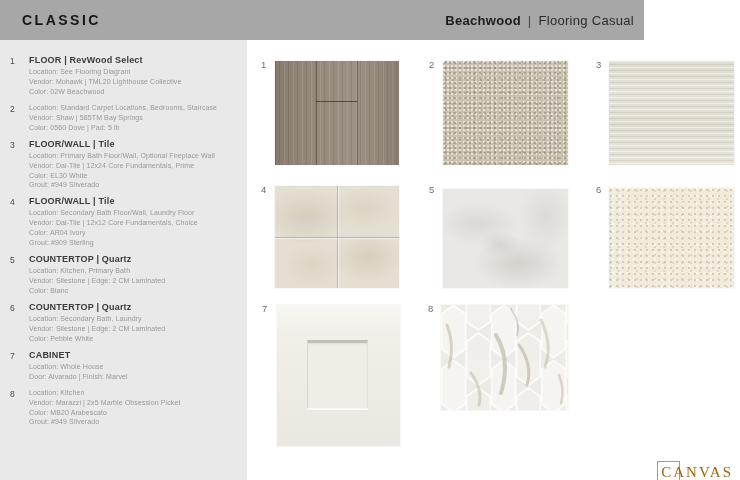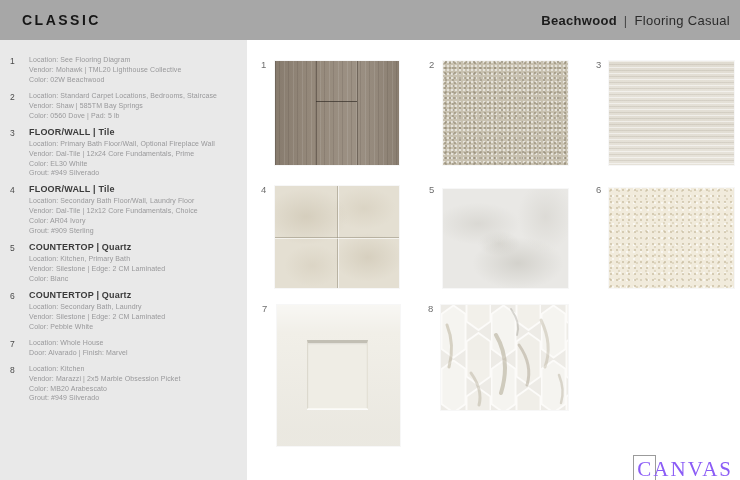--- a/index.html
+++ b/index.html
@@ -1,20 +1,20 @@
 <!DOCTYPE html>
 <html><head>
 <meta charset="utf-8">
 <style>
   html,body{margin:0;padding:0;}
   .page{position:relative;width:740px;height:480px;overflow:hidden;background:#ffffff;
         font-family:"Liberation Sans", sans-serif;}
 
   
-  .topbar{position:absolute;left:0;top:0;width:740px;height:40px;background:#a7a7a7;
+  .topbar{position:absolute;left:0;top:0;width:644px;height:40px;background:#a7a7a7;
           display:flex;align-items:center;justify-content:space-between;box-sizing:border-box;
           padding:0 10px 0 22px;}
   .brand{font-size:14px;font-weight:bold;letter-spacing:2.5px;color:#161616;}
   .scheme{font-size:13px;color:#2c2c2c;letter-spacing:0.3px;}
   .scheme .b{font-weight:bold;color:#1d1d1d;}
   .scheme .sep{color:#4a4a4a;padding:0 3px;}
 
   
   .sidebar{position:absolute;left:0;top:40px;width:247px;height:440px;background:#e9e9e9;
            box-sizing:border-box;padding:15px 8px 0 10px;}
@@ -92,21 +92,21 @@
   .cab-panel{position:absolute;left:24%;top:24.5%;width:50%;height:49.5%;
     background:#efede5;border-top:3px solid #c2bfb4;border-left:1px solid #dcd9ce;
     border-right:1px solid #e4e1d6;border-bottom:1px solid #f9f8f3;box-sizing:border-box;
     box-shadow:inset 0 1px 2px rgba(0,0,0,0.07), 0 1px 0 rgba(255,255,255,0.8);}
 
   
   .picket svg{display:block;width:100%;height:100%;}
 
   
   .canvas-logo{position:absolute;right:7px;bottom:0px;font-family:"Liberation Serif", serif;
-    font-size:21px;letter-spacing:2px;color:#8b5cf6;line-height:1;margin-left:8px;}
+    font-size:15px;letter-spacing:2px;color:#a16207;line-height:1;margin-left:8px;}
   .cbox{position:absolute;left:-4px;top:-4px;width:21px;height:45px;
     border:1px solid #9b9b9b;}
   .ctext{position:relative;}
 </style>
 </head>
 <body>
 
 <div class="page">
 
   <header class="topbar">
@@ -116,20 +116,21 @@
       <span class="sep">|</span>
       <span>Flooring Casual</span>
     </div>
   </header>
 
   <aside class="sidebar">
 
     <div class="item">
       <div class="inum">1</div>
       <div class="ibody">
+        <div class="ititle">FLOOR | RevWood Select</div>
         <div class="iline">Location: See Flooring Diagram</div>
         <div class="iline">Vendor: Mohawk | TML20 Lighthouse Collective</div>
         <div class="iline">Color: 02W Beachwood</div>
       </div>
     </div>
 
     <div class="item">
       <div class="inum">2</div>
       <div class="ibody">
         <div class="iline">Location: Standard Carpet Locations, Bedrooms, Staircase</div>
@@ -176,20 +177,21 @@
         <div class="ititle">COUNTERTOP | Quartz</div>
         <div class="iline">Location: Secondary Bath, Laundry</div>
         <div class="iline">Vendor: Silestone | Edge: 2 CM Laminated</div>
         <div class="iline">Color: Pebble White</div>
       </div>
     </div>
 
     <div class="item">
       <div class="inum">7</div>
       <div class="ibody">
+        <div class="ititle">CABINET</div>
         <div class="iline">Location: Whole House</div>
         <div class="iline">Door: Alvarado | Finish: Marvel</div>
       </div>
     </div>
 
     <div class="item">
       <div class="inum">8</div>
       <div class="ibody">
         <div class="iline">Location: Kitchen</div>
         <div class="iline">Vendor: Marazzi | 2x5 Marble Obsession Picket</div>

